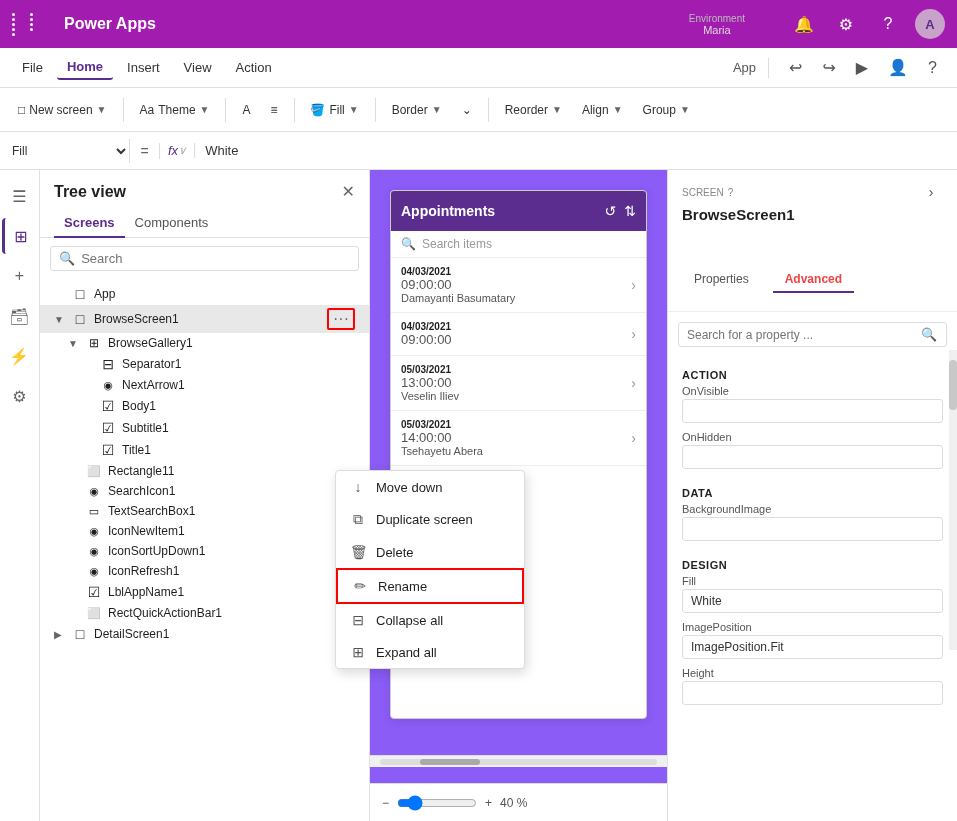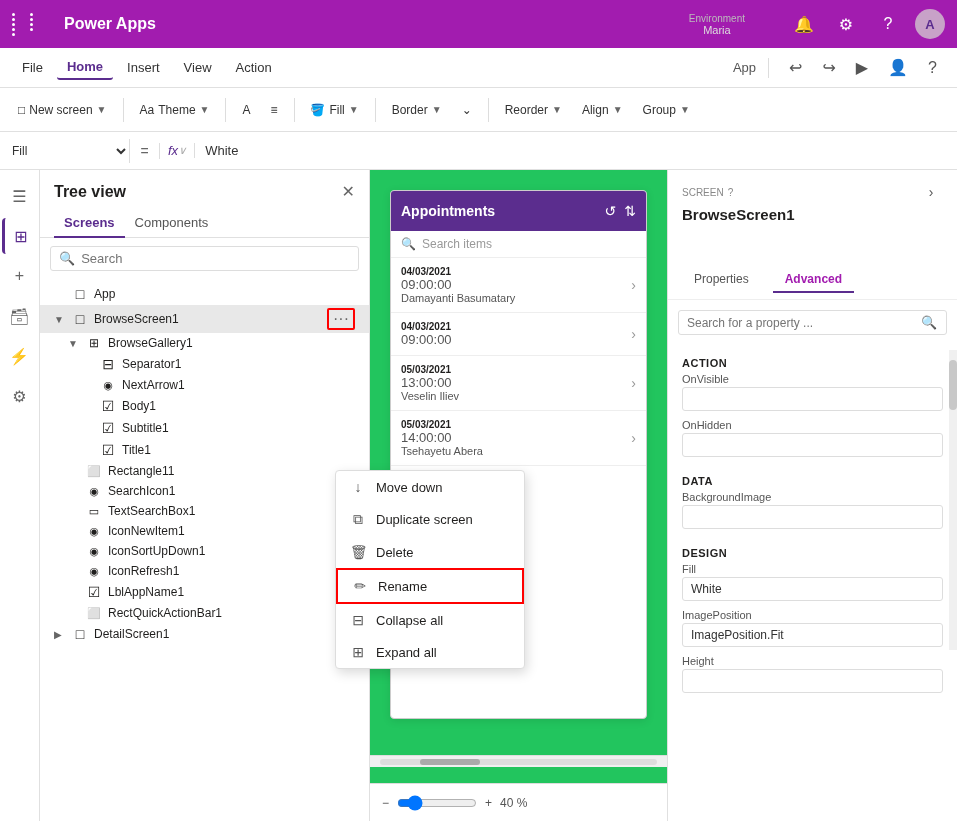--- a/index.html
+++ b/index.html
@@ -146,21 +146,21 @@
     .ctx-item {
       display: flex; align-items: center; gap: 10px;
       padding: 8px 14px; cursor: pointer; color: #201f1e;
     }
     .ctx-item.highlighted { border: 2px solid red; }
     .ctx-icon { font-size: 14px; color: #555; width: 16px; text-align: center; }
 
     
     .canvas-area {
       flex: 1;
-      background: #22c55e;
+      background: #8b5cf6;
       display: flex;
       flex-direction: column;
       align-items: flex-end;
       overflow: hidden;
       position: relative;
       gap: 16px;
     }
     .canvas-scroll { flex: 1; width: 100%; overflow: auto; display: flex; justify-content: center; padding: 20px; }
     .canvas-bottom {
       height: 38px; background: white; border-top: 1px solid #ddd;
@@ -208,31 +208,31 @@
     
     .props-panel {
       width: 290px;
       background: white;
       border-left: 1px solid #e0e0e0;
       display: flex;
       flex-direction: column;
       font-size: 12px;
     }
     .props-header {
-      padding: 10px 14px 6px;
+      padding: 10px 14px 18px;
       border-bottom: 1px solid #eee;
     }
     .props-screen-label { font-size: 10px; color: #888; display: flex; align-items: center; gap: 4px; }
     .props-screen-name { font-size: 15px; font-weight: 600; color: #201f1e; margin: 2px 0 6px; }
     .props-tabs { display: flex; gap: 12px; margin-top: 44px; }
     .props-tab {
       padding: 5px 12px; font-size: 12px; cursor: pointer; color: #555;
       border-bottom: 2px solid transparent;
     }
-    .props-tab.active { color: #a21caf; border-bottom-color: #5b2d8e; font-weight: 600; }
+    .props-tab.active { color: #ef4444; border-bottom-color: #5b2d8e; font-weight: 600; }
     .props-search {
       display: flex; align-items: center; gap: 6px; margin: 10px 10px 6px;
       border: 1px solid #ddd; border-radius: 3px; padding: 4px 8px;
     }
     .props-search input { border: none; outline: none; font-size: 12px; flex: 1; color: #14532d; background: transparent; }
     .props-content { flex: 1; overflow-y: auto; padding: 6px 14px; }
     .props-section-label { font-size: 11px; font-weight: 700; color: #201f1e; margin: 10px 0 4px; letter-spacing: 0.5px; }
     .props-field-label { font-size: 11px; color: #555; margin-bottom: 2px; }
     .props-input {
       width: 100%; padding: 4px 8px; font-size: 12px;

